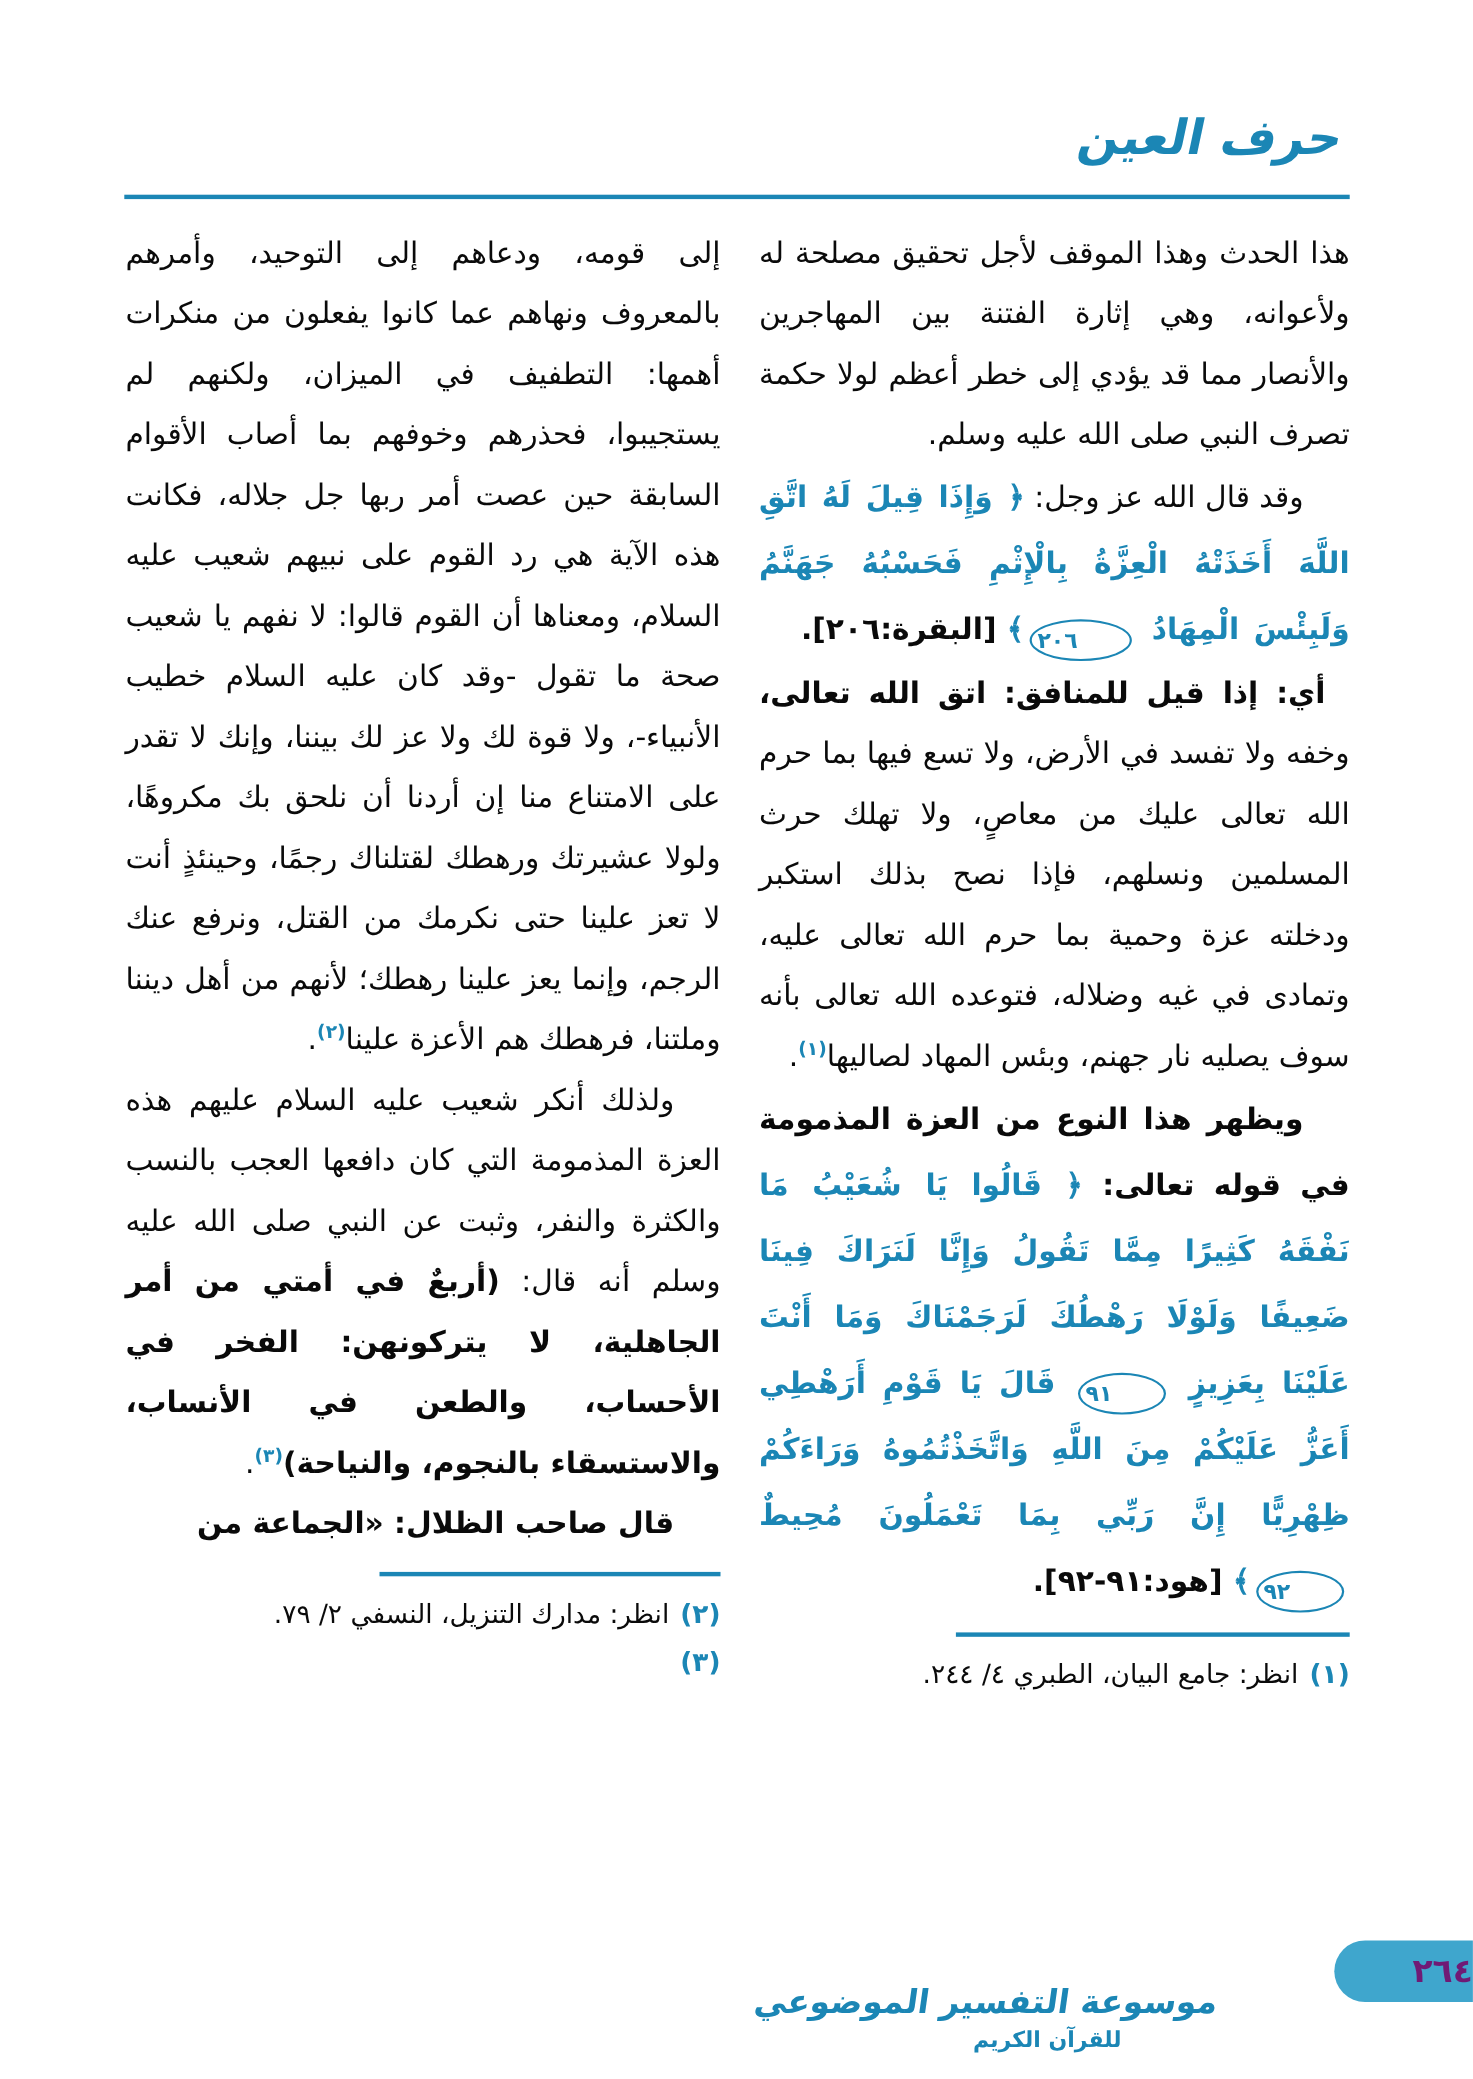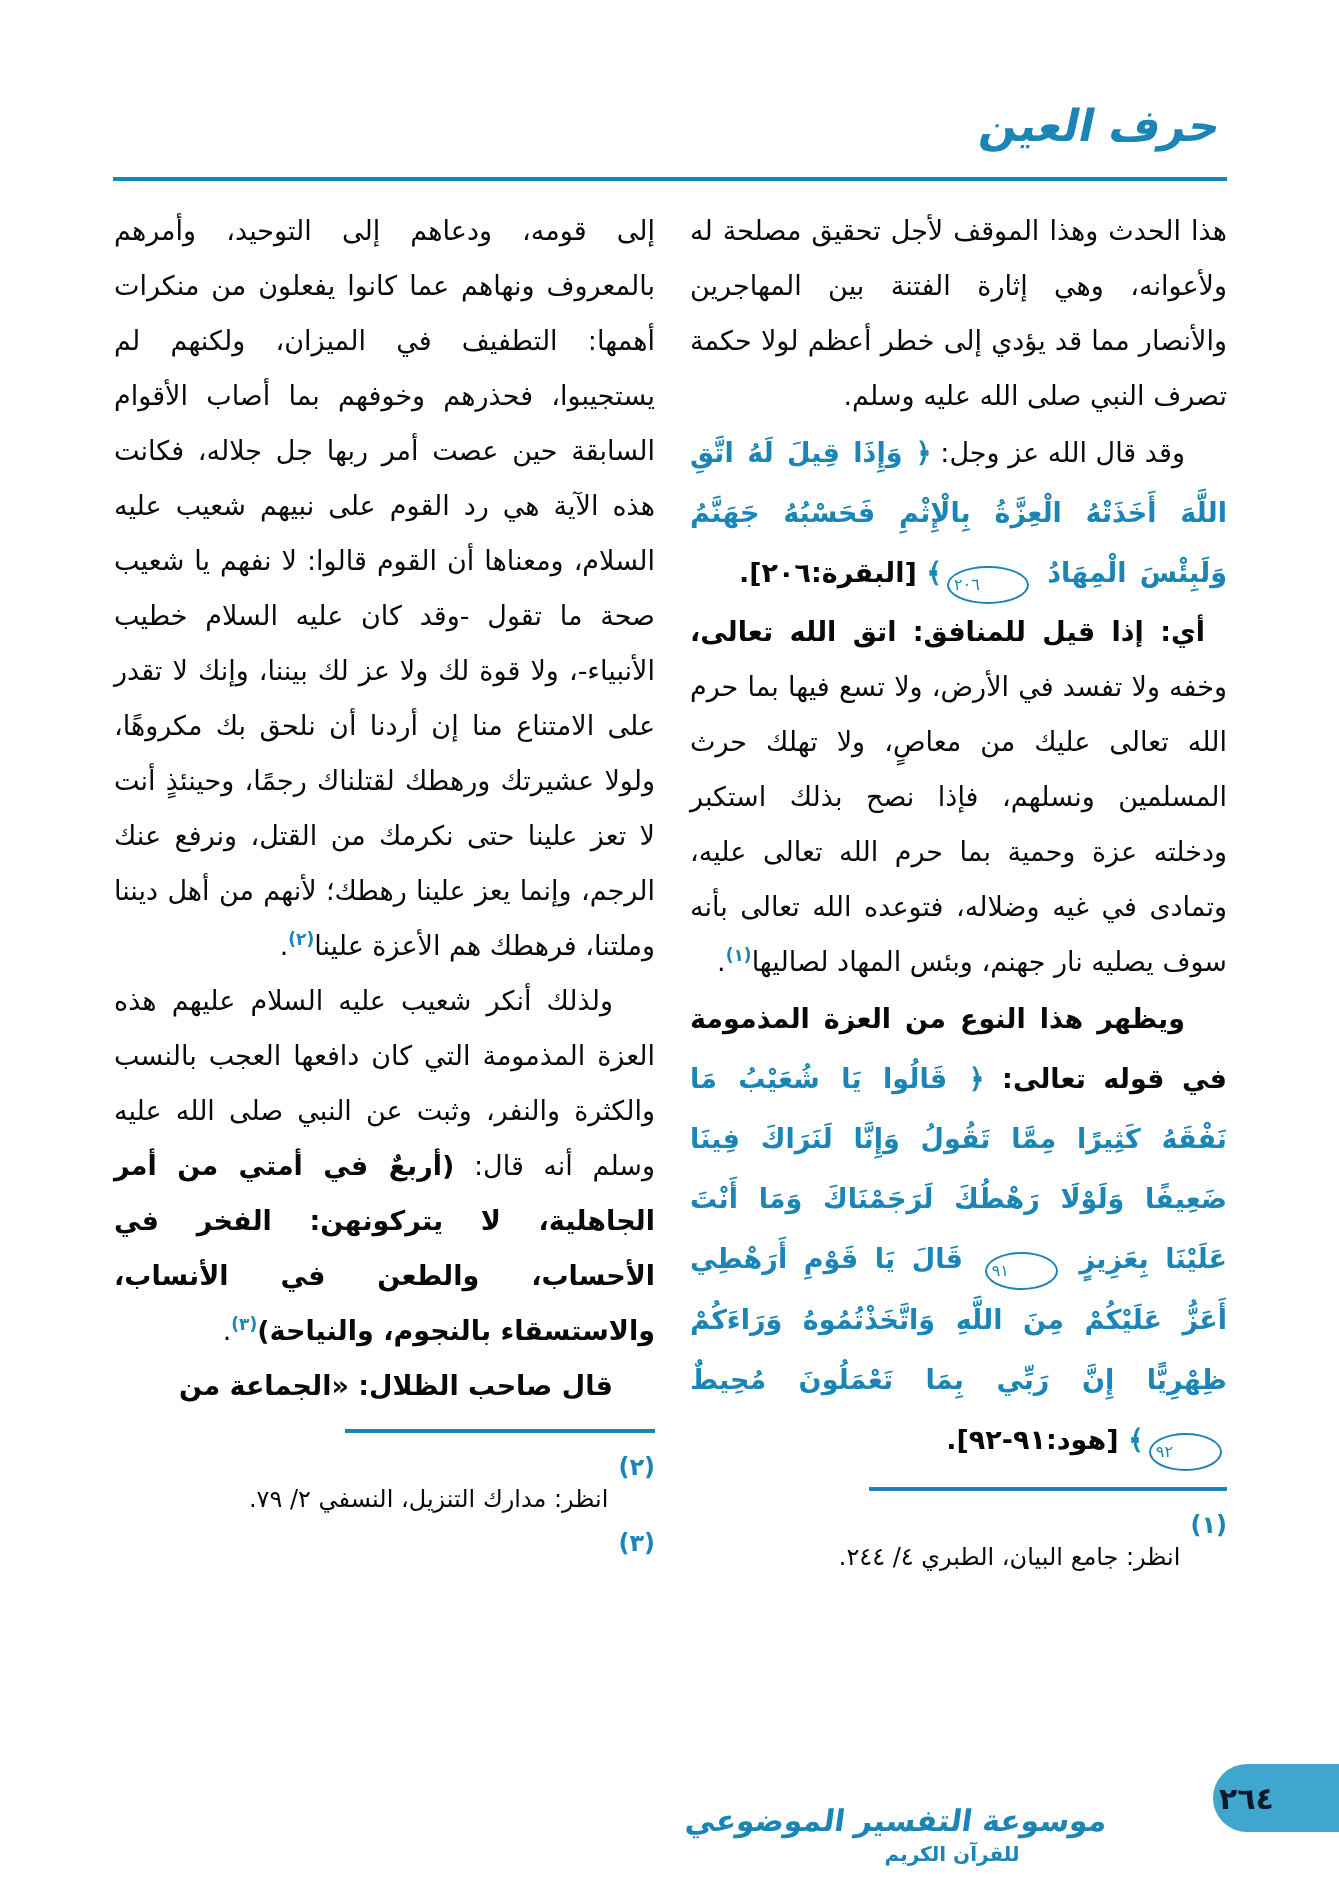--- a/index.html
+++ b/index.html
@@ -39,46 +39,46 @@
   .indent{text-indent:42px;}
   .small-indent{text-indent:22px;}
   .bold{font-weight:bold;}
   .heading{font-weight:bold;text-indent:30px;margin-top:4px;}
   .verse-para{line-height:60px;}
   .quran{color:var(--accent);font-weight:bold;word-spacing:4px;}
   .ayah-circle{
     display:inline-flex;align-items:center;justify-content:center;
     min-width:28px;height:34px;padding:0 5px;
     border:2.5px solid var(--accent);border-radius:50%;
-    font-size:16px;font-weight:normal;color:var(--accent);
+    font-size:20px;font-weight:bold;color:var(--accent);
     vertical-align:-8px;margin:0 5px;line-height:1;
   }
   .verse-ref{font-weight:bold;color:var(--ink);}
   .fnref{color:var(--accent);font-size:17px;font-weight:bold;vertical-align:super;line-height:0;}
   .fn-sep{height:3.5px;background:var(--accent);margin:16px 0 12px;margin-left:auto;margin-right:0;}
   .fn-sep-right{width:358px;}
   .fn-sep-left{width:310px;}
   .footnotes{font-size:24px;line-height:44px;}
   .footnotes-right{width:436px;margin-left:auto;margin-right:0;}
   .footnotes-left{width:462px;margin-left:auto;margin-right:0;}
   .footnote{display:flex;gap:10px;align-items:flex-start;}
   .fn-marker{color:var(--accent);flex:none;font-weight:bold;}
-  .fn-text{flex:1;text-align:justify;margin-top:32px;}
+  .fn-text{flex:1;text-align:justify;}
   .logo{
     position:absolute;bottom:24px;right:232px;width:310px;
     text-align:center;color:var(--accent);
   }
   .logo-line1{font-size:30px;font-weight:bold;transform:skewX(-8deg);white-space:nowrap;}
   .logo-line2{font-size:20px;font-weight:bold;margin-top:4px;}
   .page-badge{
-    position:absolute;top:1764px;right:0;width:120px;height:68px;
+    position:absolute;top:1764px;right:0;width:120px;height:56px;
     background:var(--badge);
     border-radius:36px 0 0 36px;
-    display:flex;align-items:center;justify-content:flex-end;
-    color:#0f172a;font-size:30px;font-weight:bold;
+    display:flex;align-items:center;justify-content:flex-start;
+    color:#701a75;font-size:30px;font-weight:bold;
     padding-left:6px;
   }
 </style>
 </head>
 <body>
 
 <div class="page">
 
   <div class="header-title">حرف العين</div>
   <div class="header-rule"></div>

